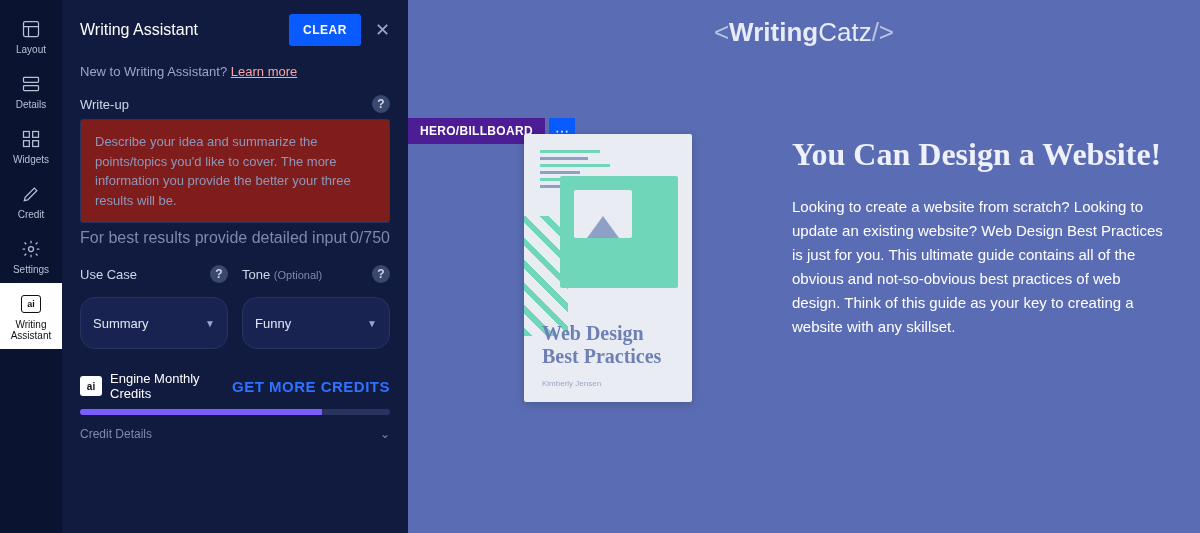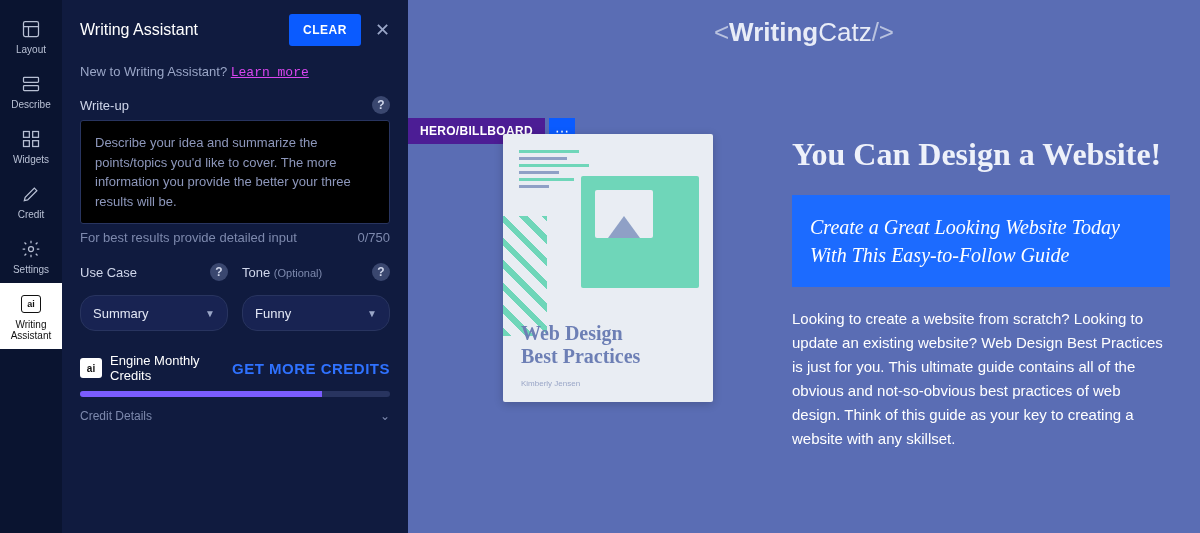--- a/index.html
+++ b/index.html
@@ -19,34 +19,34 @@
 .panel-head { display: flex; align-items: center; justify-content: space-between; margin-bottom: 18px; }
 .panel-title { color: #fff; font-size: 16px; font-weight: 500; }
 .clear-btn { background: #0a5bff; color: #fff; border: none; padding: 9px 14px; font-size: 12px; font-weight: 700; letter-spacing: .5px; border-radius: 3px; cursor: pointer; }
 .close-x { color: #9aa6c7; font-size: 18px; margin-left: 14px; cursor: pointer; }
 
 .tabs { display: flex; gap: 18px; border-bottom: 1px solid #28345f; margin-bottom: 14px; }
 .tab { font-size: 11px; font-weight: 700; letter-spacing: .8px; color: #7d89ad; padding-bottom: 10px; cursor: pointer; }
 .tab.active { color: #fff; border-bottom: 3px solid #0a5bff; }
 
 .learn-line { font-size: 13px; color: #9aa6c7; margin-bottom: 16px; }
-.learn-link { color: #d946ef; text-decoration: underline; cursor: pointer; font-family: Liberation Mono, monospace; }
+.learn-link { color: #fca5a5; text-decoration: underline; cursor: pointer; }
 
 .section-label-row { display: flex; align-items: center; justify-content: space-between; margin-bottom: 6px; }
 .section-label { color: #cfd6ea; font-size: 13px; }
 .help-icon { width: 18px; height: 18px; border-radius: 50%; background: #3a476f; color: #cfd6ea; font-size: 12px; font-weight: 700; display: flex; align-items: center; justify-content: center; cursor: pointer; }
 
-.writeup-box { background: #000000; border: 1px solid #28345f; border-radius: 3px; padding: 12px 14px; color: #8d97bb; font-size: 13px; line-height: 1.5; min-height: 96px; margin-bottom: 6px; }
-.hint-row { display: flex; justify-content: space-between; color: #7d89ad; font-size: 13px; margin-bottom: 18px; }
+.writeup-box { background: #7f1d1d; border: 1px solid #28345f; border-radius: 3px; padding: 12px 14px; color: #8d97bb; font-size: 13px; line-height: 1.5; min-height: 96px; margin-bottom: 6px; }
+.hint-row { display: flex; justify-content: space-between; color: #7d89ad; font-size: 16px; margin-bottom: 18px; }
 
 .two-col { display: flex; gap: 14px; margin-bottom: 22px; }
 .col { flex: 1; display: flex; flex-direction: column; gap: 6px; }
 .col .section-label-row { margin-bottom: 8px; }
 .opt { color: #7d89ad; font-size: 11px; }
-.select { background: #182352; border: 1px solid #28345f; border-radius: 15px; height: 36px; display: flex; align-items: center; justify-content: space-between; padding: 0 12px; color: #e2e7f5; font-size: 13px; cursor: pointer; }
+.select { background: #182352; border: 1px solid #28345f; border-radius: 15px; height: 52px; display: flex; align-items: center; justify-content: space-between; padding: 0 12px; color: #e2e7f5; font-size: 13px; cursor: pointer; }
 .caret { font-size: 10px; color: #9aa6c7; }
 
 .credits-row { display: flex; align-items: center; gap: 8px; margin-bottom: 8px; }
 .ai-badge { width: 22px; height: 20px; background: #fff; color: #111; font-size: 10px; font-weight: 700; border-radius: 3px; display: flex; align-items: center; justify-content: center; }
 .credits-label { color: #fff; font-size: 13px; font-weight: 500; flex: 1; }
 .get-more { color: #2f72ff; font-size: 15px; font-weight: 700; letter-spacing: .5px; cursor: pointer; }
 
 .progress { height: 6px; background: #28345f; border-radius: 3px; overflow: hidden; margin-bottom: 12px; }
 .progress-bar { height: 100%; background: #7a5cff; width: 78%; }
 
@@ -58,21 +58,21 @@
 .brand-thin { font-weight: 400; }
 .brand-gray { color: #b9c2df; font-weight: 400; }
 
 .section-tag { position: absolute; top: 118px; left: 0; display: flex; align-items: center; }
 .tag-pill { background: #4c1d95; color: #fff; font-size: 12px; font-weight: 700; letter-spacing: .3px; padding: 6px 12px; }
 .tag-more { width: 26px; height: 26px; background: #0a5bff; color: #fff; display: flex; align-items: center; justify-content: center; margin-left: 4px; font-size: 14px; cursor: pointer; }
 
 .hero { display: flex; padding: 60px 30px 0 70px; gap: 54px; height: calc(100% - 64px); }
 
 .book-wrap { width: 260px; display: flex; align-items: flex-start; justify-content: center; padding-top: 10px; }
-.book { width: 210px; height: 268px; background: #e9edf3; border-radius: 2px; position: relative; box-shadow: 0 2px 10px rgba(0,0,0,.2); padding: 14px; overflow: hidden; }
+.book { width: 168px; height: 268px; background: #e9edf3; border-radius: 2px; position: relative; box-shadow: 0 2px 10px rgba(0,0,0,.2); padding: 14px; overflow: hidden; }
 .book-lines { position: absolute; top: 16px; left: 16px; }
 .bl { background: #8fa0c6; height: 3px; margin-bottom: 4px; }
 .bl.g { background: #6fd6b9; }
 .book-strip { position: absolute; left: 0; top: 82px; width: 44px; height: 120px; background: repeating-linear-gradient(45deg,#6fd6b9 0 6px, transparent 6px 16px); }
 .book-card { position: absolute; right: 14px; top: 42px; width: 118px; height: 112px; background: #6fd6b9; border-radius: 2px; }
 .book-img { position: absolute; left: 14px; top: 14px; width: 58px; height: 48px; background: #e9edf3; border-radius: 2px; display:flex; align-items:flex-end; justify-content:center; }
 .mount { width:0;height:0;border-left:16px solid transparent;border-right:16px solid transparent;border-bottom:22px solid #8fa0c6; }
 .book-title { position: absolute; left: 18px; bottom: 34px; color: #6d7fb5; font-family: Georgia, serif; font-size: 20px; line-height: 1.15; font-weight: 700; }
 .book-author { position: absolute; left: 18px; bottom: 14px; color: #9aa6c7; font-size: 8px; }
 
@@ -94,21 +94,21 @@
       </div>
     <div class="rail-label">Layout</div>
   </div>
   <div class="rail-item">
     <div class="rail-icon">
         <svg viewBox="0 0 24 24">
           <rect x="3" y="4" width="18" height="6" rx="1"></rect>
           <rect x="3" y="14" width="18" height="6" rx="1"></rect>
         </svg>
       </div>
-    <div class="rail-label">Describe</div>
+    <div class="rail-label">Details</div>
   </div>
   <div class="rail-item">
     <div class="rail-icon">
         <svg viewBox="0 0 24 24">
           <rect x="3" y="3" width="7" height="7"></rect>
           <rect x="14" y="3" width="7" height="7"></rect>
           <rect x="3" y="14" width="7" height="7"></rect>
           <rect x="14" y="14" width="7" height="7"></rect>
         </svg>
       </div>
@@ -232,17 +232,16 @@
               <div class="mount"></div>
             </div>
           </div>
         <div class="book-title" style="white-space:pre-line;">Web Design
 Best Practices</div>
         <div class="book-author">Kimberly Jensen</div>
       </div>
     </div>
     <div class="hero-text">
       <div class="hero-h">You Can Design a Website!</div>
-      <div class="hero-sub">Create a Great Looking Website Today With This Easy-to-Follow Guide</div>
       <div class="hero-p">Looking to create a website from scratch? Looking to update an existing website? Web Design Best Practices is just for you. This ultimate guide contains all of the obvious and not-so-obvious best practices of web design. Think of this guide as your key to creating a website with any skillset.</div>
     </div>
   </div>
 </div>
 
 </body></html>

